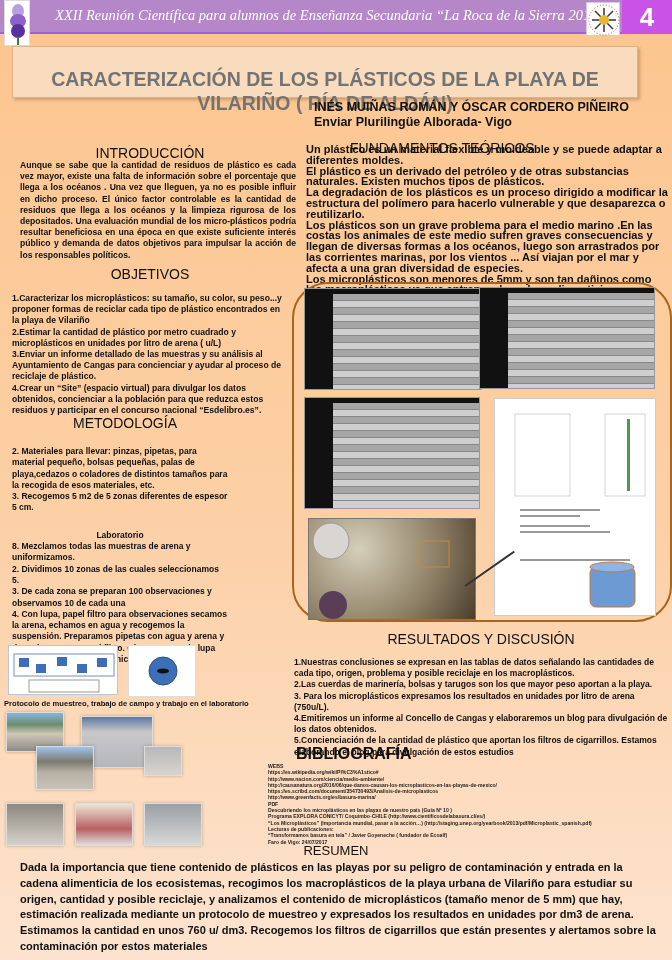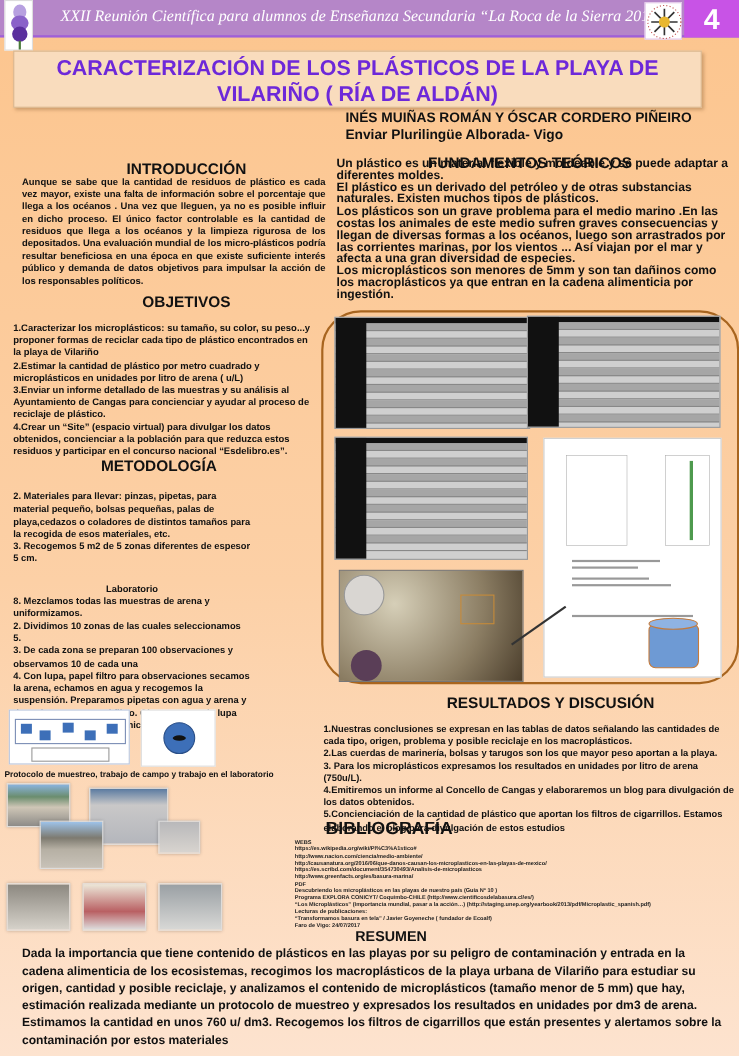--- a/index.html
+++ b/index.html
@@ -37,26 +37,26 @@
   }
 
   
   #title-box {
     left: 12px; top: 46px; width: 626px; height: 52px;
     background: #f9dcbd; border: 1px solid #d9b48a;
     box-shadow: 2px 2px 3px rgba(120,80,40,0.35);
   }
   #title-text {
     width: 100%; text-align: center; font-weight: bold; font-size: 19.5px;
-    line-height: 24px; padding-top: 3px; color: #6d28d9;
+    line-height: 24px; padding-top: 20px; color: #737373;
   }
 
   #authors { left: 314px; top: 100px; font-weight: bold; font-size: 12.5px; line-height: 15px; }
 
-  .sec-title { font-weight: bold; font-size: 14px; text-align: center; padding-left: 39px; }
+  .sec-title { font-weight: normal; font-size: 14px; text-align: center; }
   .body-txt { font-weight: bold; font-size: 8.6px; line-height: 11.2px; color: #111; }
   .just { text-align: justify; }
 
   #intro-title { left: 0; top: 145px; width: 300px; }
   #intro-text { left: 20px; top: 160px; width: 276px; }
 
   #obj-title { left: 0; top: 266px; width: 300px; }
   #obj-text { left: 12px; top: 293px; width: 270px; }
 
   #met-title { left: 0; top: 415px; width: 250px; }
@@ -196,20 +196,21 @@
 <div id="beach-2" class="abs photo"></div>
 <div id="beach-4" class="abs photo"></div>
 <div id="lab-1" class="abs photo"></div>
 <div id="lab-2" class="abs photo"></div>
 <div id="lab-3" class="abs photo"></div>
 
 <div id="fund-title" class="abs sec-title">FUNDAMENTOS TEÓRICOS</div>
 <div id="fund-text" class="abs body-txt">
   <div>Un plástico es un material flexible y moldeable y se puede adaptar a diferentes moldes.</div>
   <div>El plástico es un derivado del petróleo y de otras substancias naturales. Existen muchos tipos de plásticos.</div>
+  <div> La degradación de los plásticos es un proceso dirigido a modificar la estructura del polímero para hacerlo vulnerable y que desaparezca  o reutilizarlo.</div>
   <div>Los plásticos son  un grave problema para el medio marino .En las costas  los animales de este medio sufren graves consecuencias y  llegan de diversas formas a los océanos, luego son arrastrados por las corrientes marinas, por los vientos ... Así viajan por el mar y afecta a una gran diversidad de especies.</div>
   <div>Los microplásticos son menores de 5mm y son tan dañinos como los macroplásticos ya que entran en la cadena alimenticia por ingestión.</div>
 </div>
 
 <div id="results-frame" class="abs"></div>
 <div id="tbl-1" class="abs tbl-img">
   <div class="side"></div>
     <div class="hdr"></div>
   <div class="row"></div>
     <div class="row"></div>

